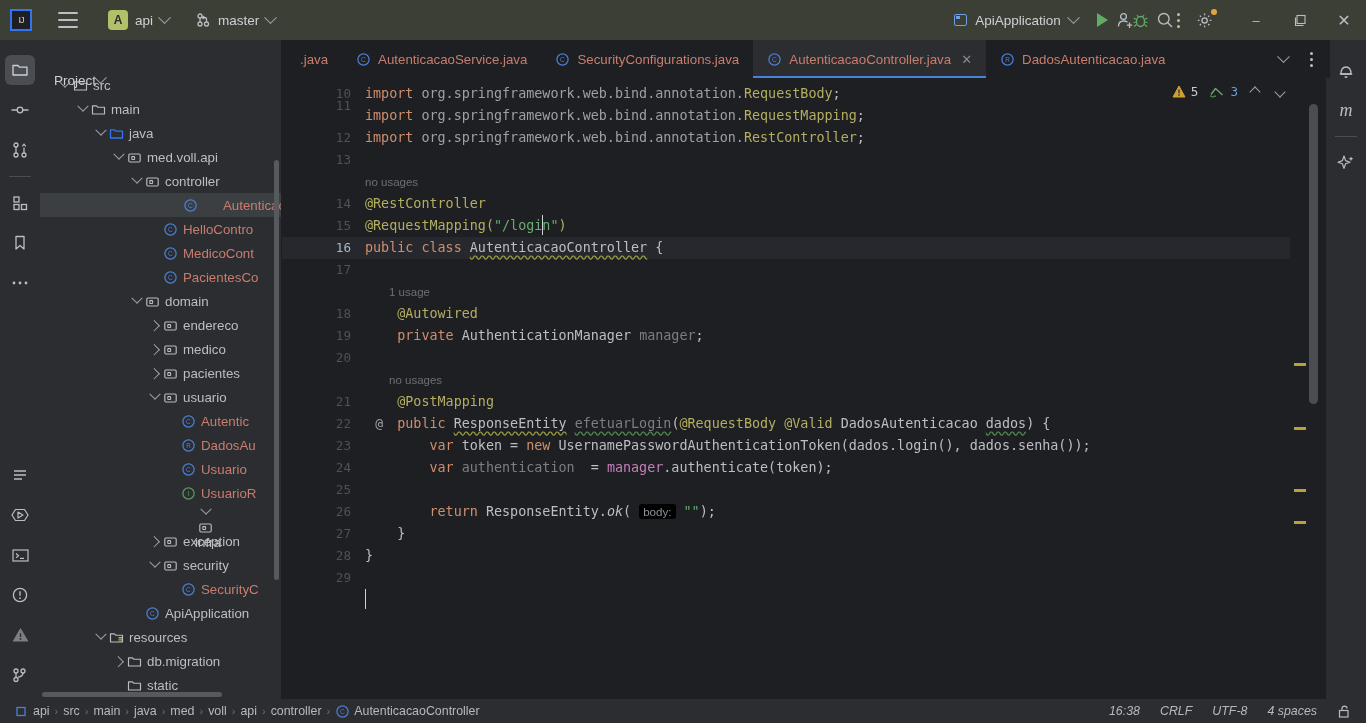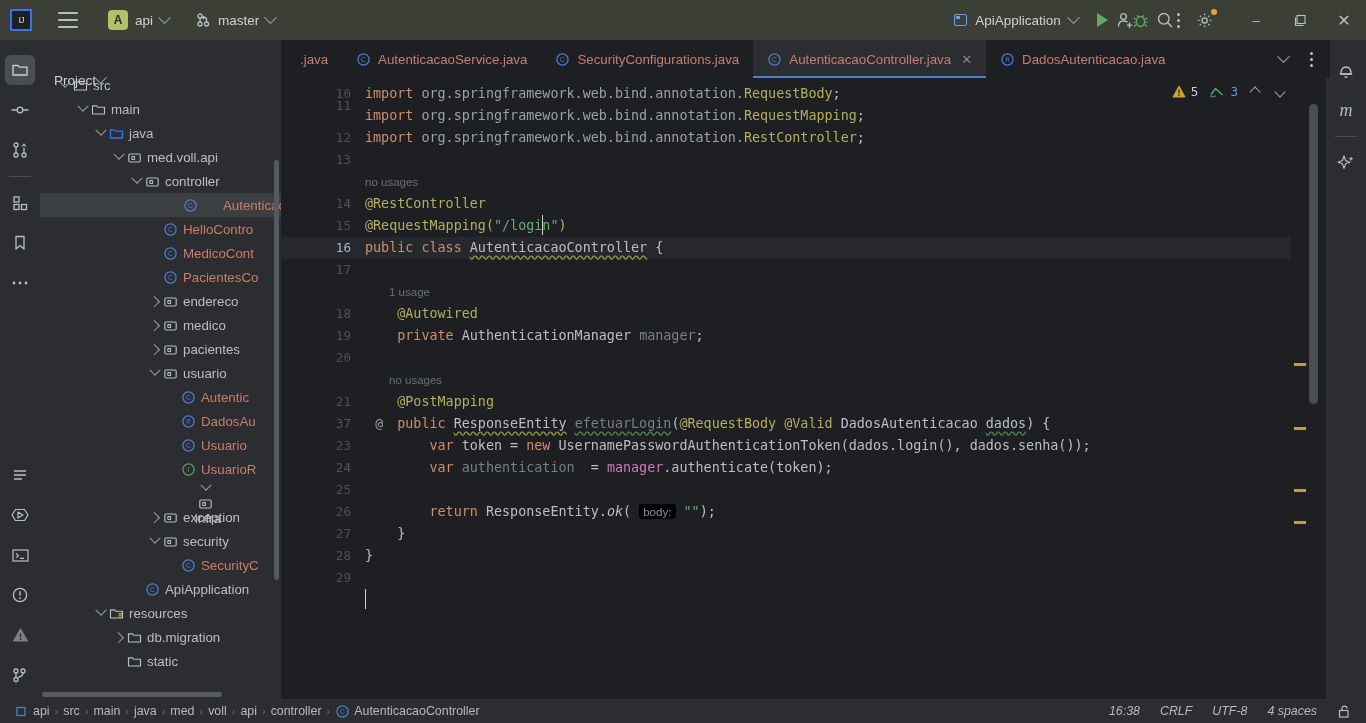--- a/index.html
+++ b/index.html
@@ -433,20 +433,30 @@
         </div>
         <div class="row" style="padding-left: 108px;">
           <span class="arrow"></span>
           <span class="ic">
             <svg width="15" height="15" viewBox="0 0 15 15">
               <circle cx="7.5" cy="7.5" r="5.6" fill="none" stroke="#4a7fd6" stroke-width="1.25"></circle>
               <text x="7.5" y="10.4" text-anchor="middle" font-size="6.6" fill="#4a7fd6" font-family="Liberation Sans">C</text>
             </svg>
           </span>
           <span class="lbl file">PacientesCo</span>
+        </div>
+        <div class="row" style="padding-left: 90px;">
+          <span class="arrow down"></span>
+          <span class="ic">
+            <svg width="15" height="15" viewBox="0 0 15 15">
+              <rect x="1.8" y="4" width="11.4" height="8" rx="1.2" fill="none" stroke="#b9bdc4" stroke-width="1.15"></rect>
+              <rect x="4.8" y="6.6" width="2.8" height="2.8" rx="0.4" fill="none" stroke="#b9bdc4" stroke-width="1.05"></rect>
+            </svg>
+          </span>
+          <span class="lbl plain">domain</span>
         </div>
         <div class="row" style="padding-left: 108px;">
           <span class="arrow right"></span>
           <span class="ic">
             <svg width="15" height="15" viewBox="0 0 15 15">
               <rect x="1.8" y="4" width="11.4" height="8" rx="1.2" fill="none" stroke="#b9bdc4" stroke-width="1.15"></rect>
               <rect x="4.8" y="6.6" width="2.8" height="2.8" rx="0.4" fill="none" stroke="#b9bdc4" stroke-width="1.05"></rect>
             </svg>
           </span>
           <span class="lbl plain">endereco</span>
@@ -667,21 +677,21 @@
         <div class="ln" style="top: 71px;">13</div>
         <div class="ln" style="top: 115px;">14</div>
         <div class="ln" style="top: 137px;">15</div>
         <div class="curline" style="top: 159px; left: 0px; width: 75px;"></div>
         <div class="ln cur" style="top: 159px;">16</div>
         <div class="ln" style="top: 181px;">17</div>
         <div class="ln" style="top: 225px;">18</div>
         <div class="ln" style="top: 247px;">19</div>
         <div class="ln" style="top: 269px;">20</div>
         <div class="ln" style="top: 313px;">21</div>
-        <div class="ln" style="top: 335px;">37</div>
+        <div class="ln" style="top: 335px;">22</div>
         <div style="position: absolute; right: -26px; top: 335px; height: 22px; line-height: 22px; color: rgb(154, 160, 166); font-size: 13px; font-family: &quot;DejaVu Sans Mono&quot;, monospace;">@</div>
         <div class="ln" style="top: 357px; margin-left: 20px;">23</div>
         <div class="ln" style="top: 379px;">24</div>
         <div class="ln" style="top: 401px;">25</div>
         <div class="ln" style="top: 423px;">26</div>
         <div class="ln" style="top: 445px;">27</div>
         <div class="ln" style="top: 467px;">28</div>
         <div class="ln" style="top: 489px;">29</div>
       </div>
     <div class="codearea" id="codearea">

